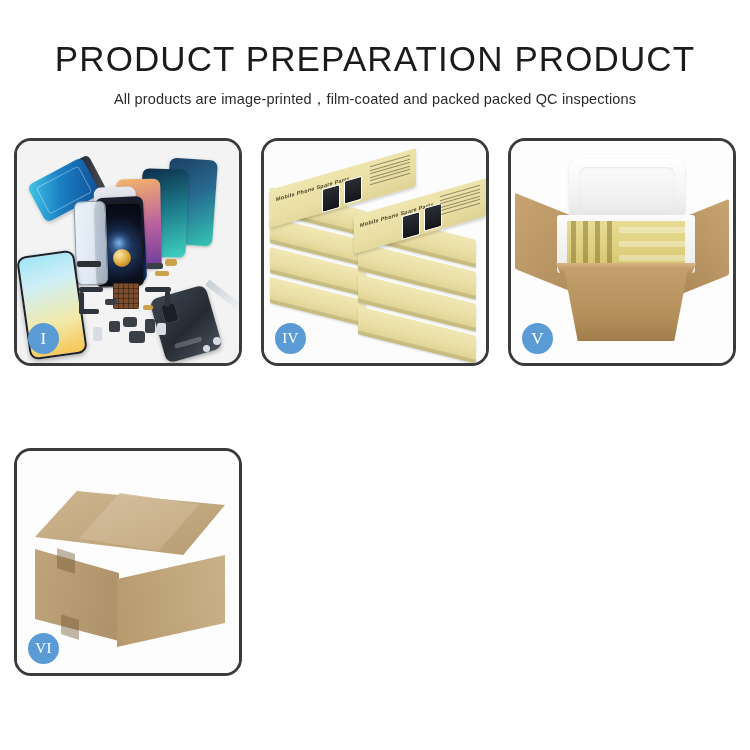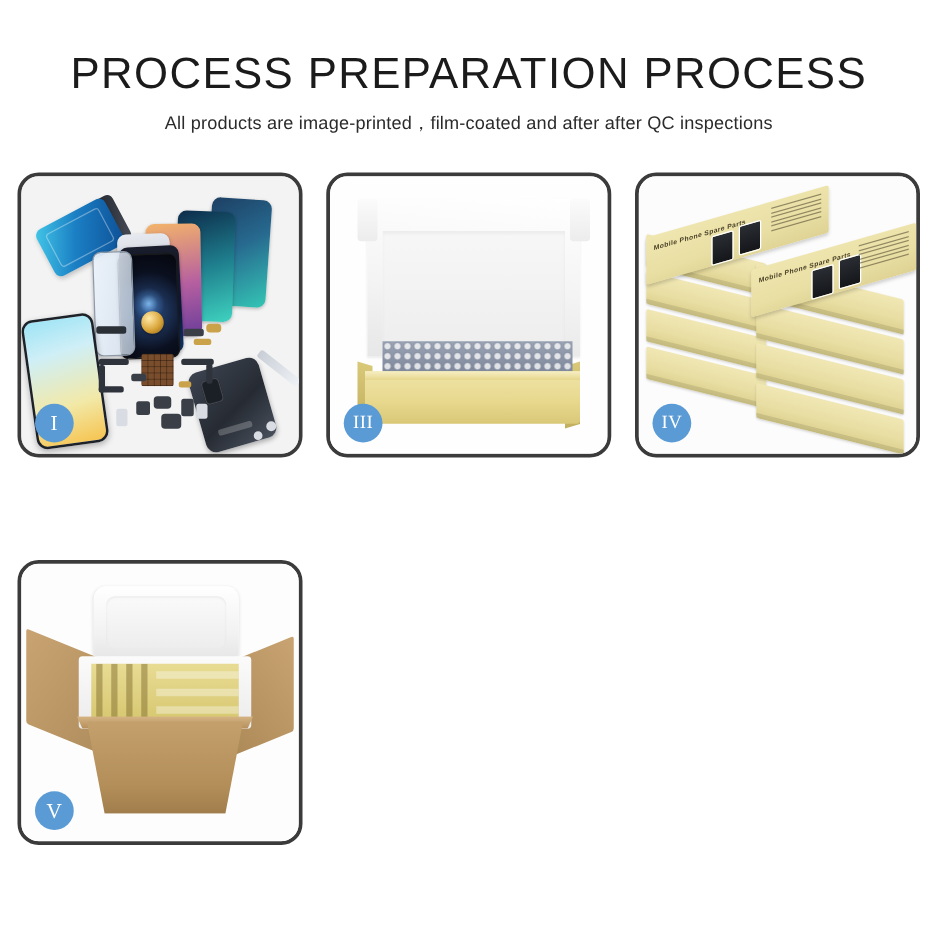--- a/index.html
+++ b/index.html
@@ -427,22 +427,22 @@
     background: rgba(120,94,58,.45); border-radius: 1px;
     transform: skewY(18deg);
   }
 </style>
 </head>
 <body>
 
 <div class="page">
 
   <div class="header">
-    <div class="page-title">PROCESS PREPARATION PROCESS</div>
-    <div class="page-subtitle">All products are image-printed，film-coated and after after QC inspections</div>
+    <div class="page-title">PRODUCT PREPARATION PRODUCT</div>
+    <div class="page-subtitle">All products are image-printed，film-coated and packed packed QC inspections</div>
   </div>
 
   <div class="grid">
 
     <div class="panel">
       <div class="panel-scene">
         <div class="p1-bg"></div>
         <div class="lcd-blue2"></div>
         <div class="lcd-blue"></div>
 
@@ -480,33 +480,20 @@
         <div class="part lt" style="left:140px; top:182px; width:9px; height:12px;"></div>
         <div class="part" style="left:88px; top:158px; width:12px; height:6px;"></div>
         <div class="part gold" style="left:126px; top:164px; width:10px; height:5px;"></div>
         <div class="part lt" style="left:196px; top:196px; width:8px; height:8px; border-radius:50%;"></div>
         <div class="part lt" style="left:186px; top:204px; width:7px; height:7px; border-radius:50%;"></div>
       </div>
       <div class="badge">I</div>
     </div>
 
 
-    <div class="panel">
-      <div class="panel-scene">
-        <div class="p3-bg"></div>
-        <div class="lid3">
-          <div class="lid3-inner"></div>
-        </div>
-        <div class="tray3-lcorner"></div>
-        <div class="tray3-rcorner"></div>
-        <div class="tray3-foam"></div>
-        <div class="tray3"></div>
-      </div>
-      <div class="badge two">III</div>
-    </div>
 
     <div class="panel">
       <div class="panel-scene">
         <div class="p4-bg"></div>
         <div class="stack">
           <div class="sbox sl4">
               <span class="edge"></span>
             </div>
           <div class="sbox sl3">
               <span class="edge"></span>
@@ -577,15 +564,27 @@
           <b style="top:6px;"></b>
             <b style="top:20px;"></b>
             <b style="top:34px;"></b>
         </div>
         <div class="carton-rim"></div>
         <div class="carton-body"></div>
       </div>
       <div class="badge">V</div>
     </div>
 
+    <div class="panel">
+      <div class="panel-scene">
+        <div class="p6-bg"></div>
+        <div class="c6-top"></div>
+        <div class="c6-seam"></div>
+        <div class="c6-left"></div>
+        <div class="c6-right"></div>
+        <div class="c6-tape1"></div>
+        <div class="c6-tape2"></div>
+      </div>
+      <div class="badge two">VI</div>
+    </div>
 
   </div>
 </div>
 
 </body></html>

